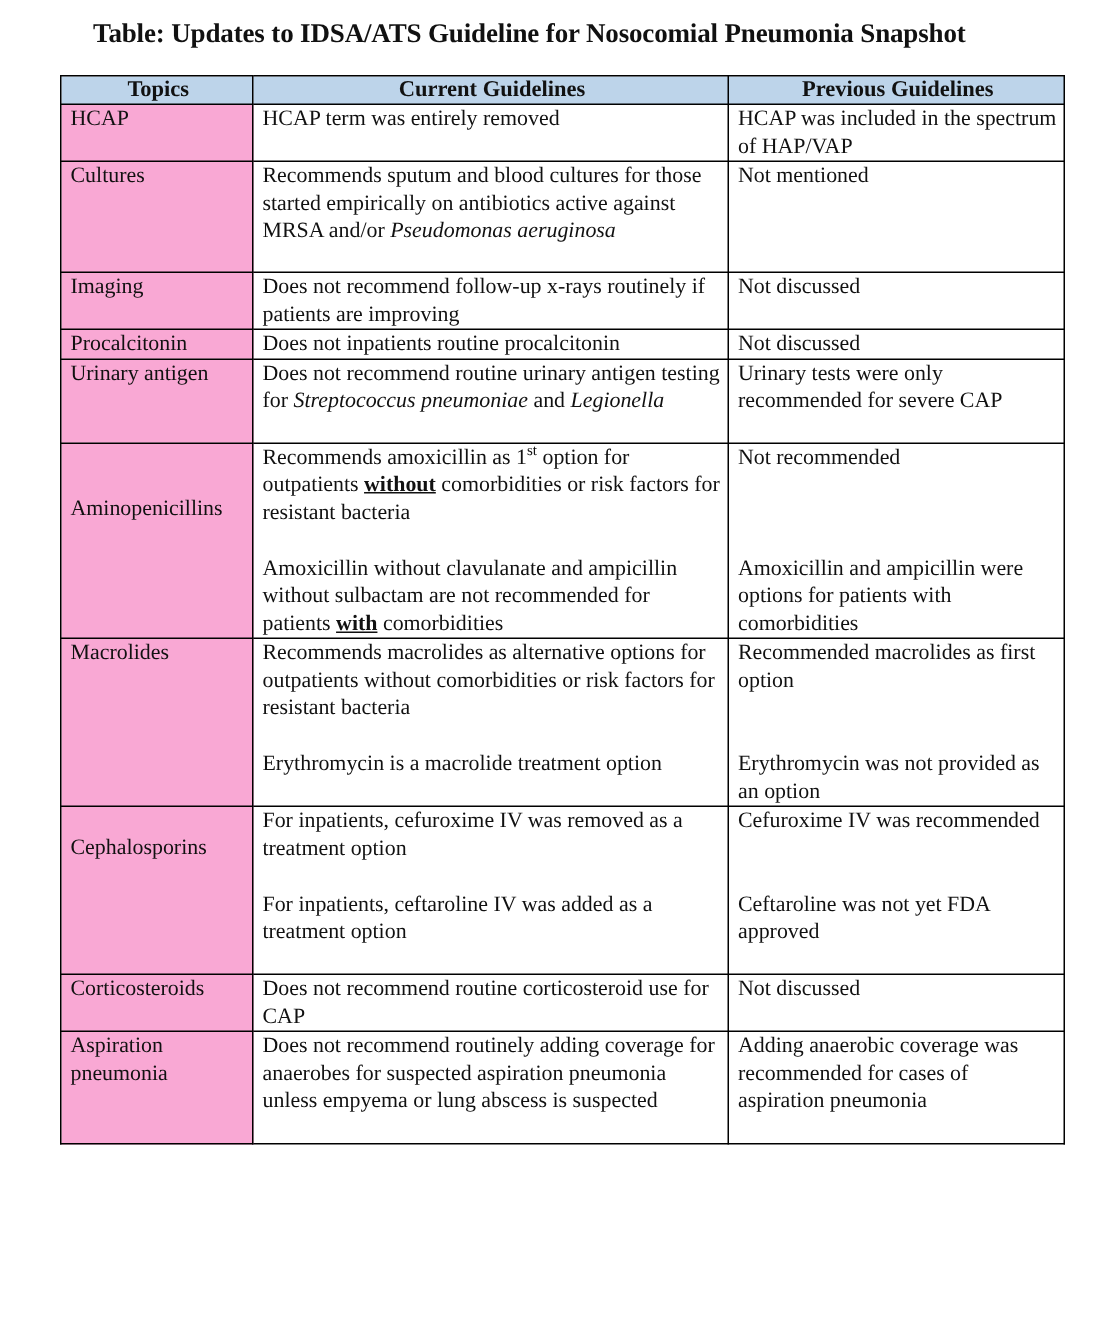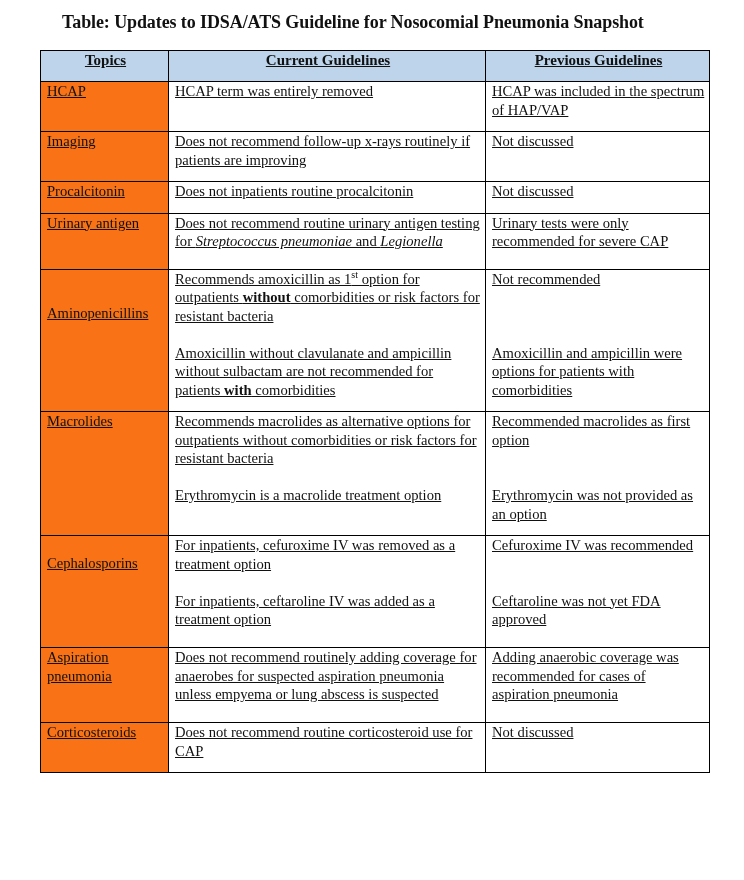--- a/index.html
+++ b/index.html
@@ -1,21 +1,21 @@
 <!DOCTYPE html>
 <html><head>
 <meta charset="utf-8">
 <style>
   html, body { margin:0; padding:0; background:#ffffff; }
   body { width:744px; height:880px; position:relative; font-family:"Liberation Serif", serif; color:#111; }
   .title { position:absolute; left:62px; top:12px; font-weight:bold; font-size:18px; letter-spacing:-0.1px; }
   table { position:absolute; left:40px; top:50px; border-collapse:collapse; width:669px; table-layout:fixed; font-size:14.6px; line-height:18.5px; }
-  td, th { border:1px solid #000; vertical-align:top; padding:0 4px 12px 6px;text-decoration:underline; }
+  td, th { border:1px solid #000; vertical-align:top; padding:0 4px 0 6px; }
   th { background:#bdd4ea; font-weight:bold; text-align:center; height:18px; line-height:18px; font-size:15px; }
-  td.topic { background:#f97316; }
+  td.topic { background:#f9a8d4; }
   td.mid { vertical-align:middle; }
   .gap { height:18.5px; }
   i { font-style:italic; }
   .ul { font-weight:bold; text-decoration:underline;margin-top:44px; }
   sup { font-size:10px; line-height:0; vertical-align:super; }
 </style>
 </head>
 <body>
 
 <div class="title">Table: Updates to IDSA/ATS Guideline for Nosocomial Pneumonia Snapshot</div>
@@ -32,20 +32,25 @@
     <th>Current Guidelines</th>
     <th>Previous Guidelines</th>
   </tr>
 
   <tr style="height:38px">
     <td class="topic">HCAP</td>
     <td>HCAP term was entirely removed</td>
     <td>HCAP was included in the spectrum of HAP/VAP</td>
   </tr>
 
+  <tr style="height:74px">
+    <td class="topic">Cultures</td>
+    <td><span>Recommends sputum and blood cultures for those started empirically on antibiotics active against MRSA and/or </span><i>Pseudomonas aeruginosa</i></td>
+    <td>Not mentioned</td>
+  </tr>
 
   <tr style="height:37px">
     <td class="topic">Imaging</td>
     <td>Does not recommend follow-up x-rays routinely if patients are improving</td>
     <td>Not discussed</td>
   </tr>
 
   <tr style="height:19px">
     <td class="topic">Procalcitonin</td>
     <td>Does not inpatients routine procalcitonin</td>
@@ -102,26 +107,26 @@
     </td>
     <td>
       <div>Cefuroxime IV was recommended</div>
       <div class="gap"></div>
           <div class="gap"></div>
       <div>Ceftaroline was not yet FDA approved</div>
     </td>
   </tr>
 
 
+  <tr style="height:37px">
+    <td class="topic">Corticosteroids</td>
+    <td>Does not recommend routine corticosteroid use for CAP</td>
+    <td>Not discussed</td>
+  </tr>
+
   <tr style="height:75px">
     <td class="topic">Aspiration pneumonia</td>
     <td>Does not recommend routinely adding coverage for anaerobes for suspected aspiration pneumonia unless empyema or lung abscess is suspected</td>
     <td>Adding anaerobic coverage was recommended for cases of aspiration pneumonia</td>
   </tr>
 
-  <tr style="height:37px">
-    <td class="topic">Corticosteroids</td>
-    <td>Does not recommend routine corticosteroid use for CAP</td>
-    <td>Not discussed</td>
-  </tr>
-
 </tbody>
   </table>
 
 </body></html>

